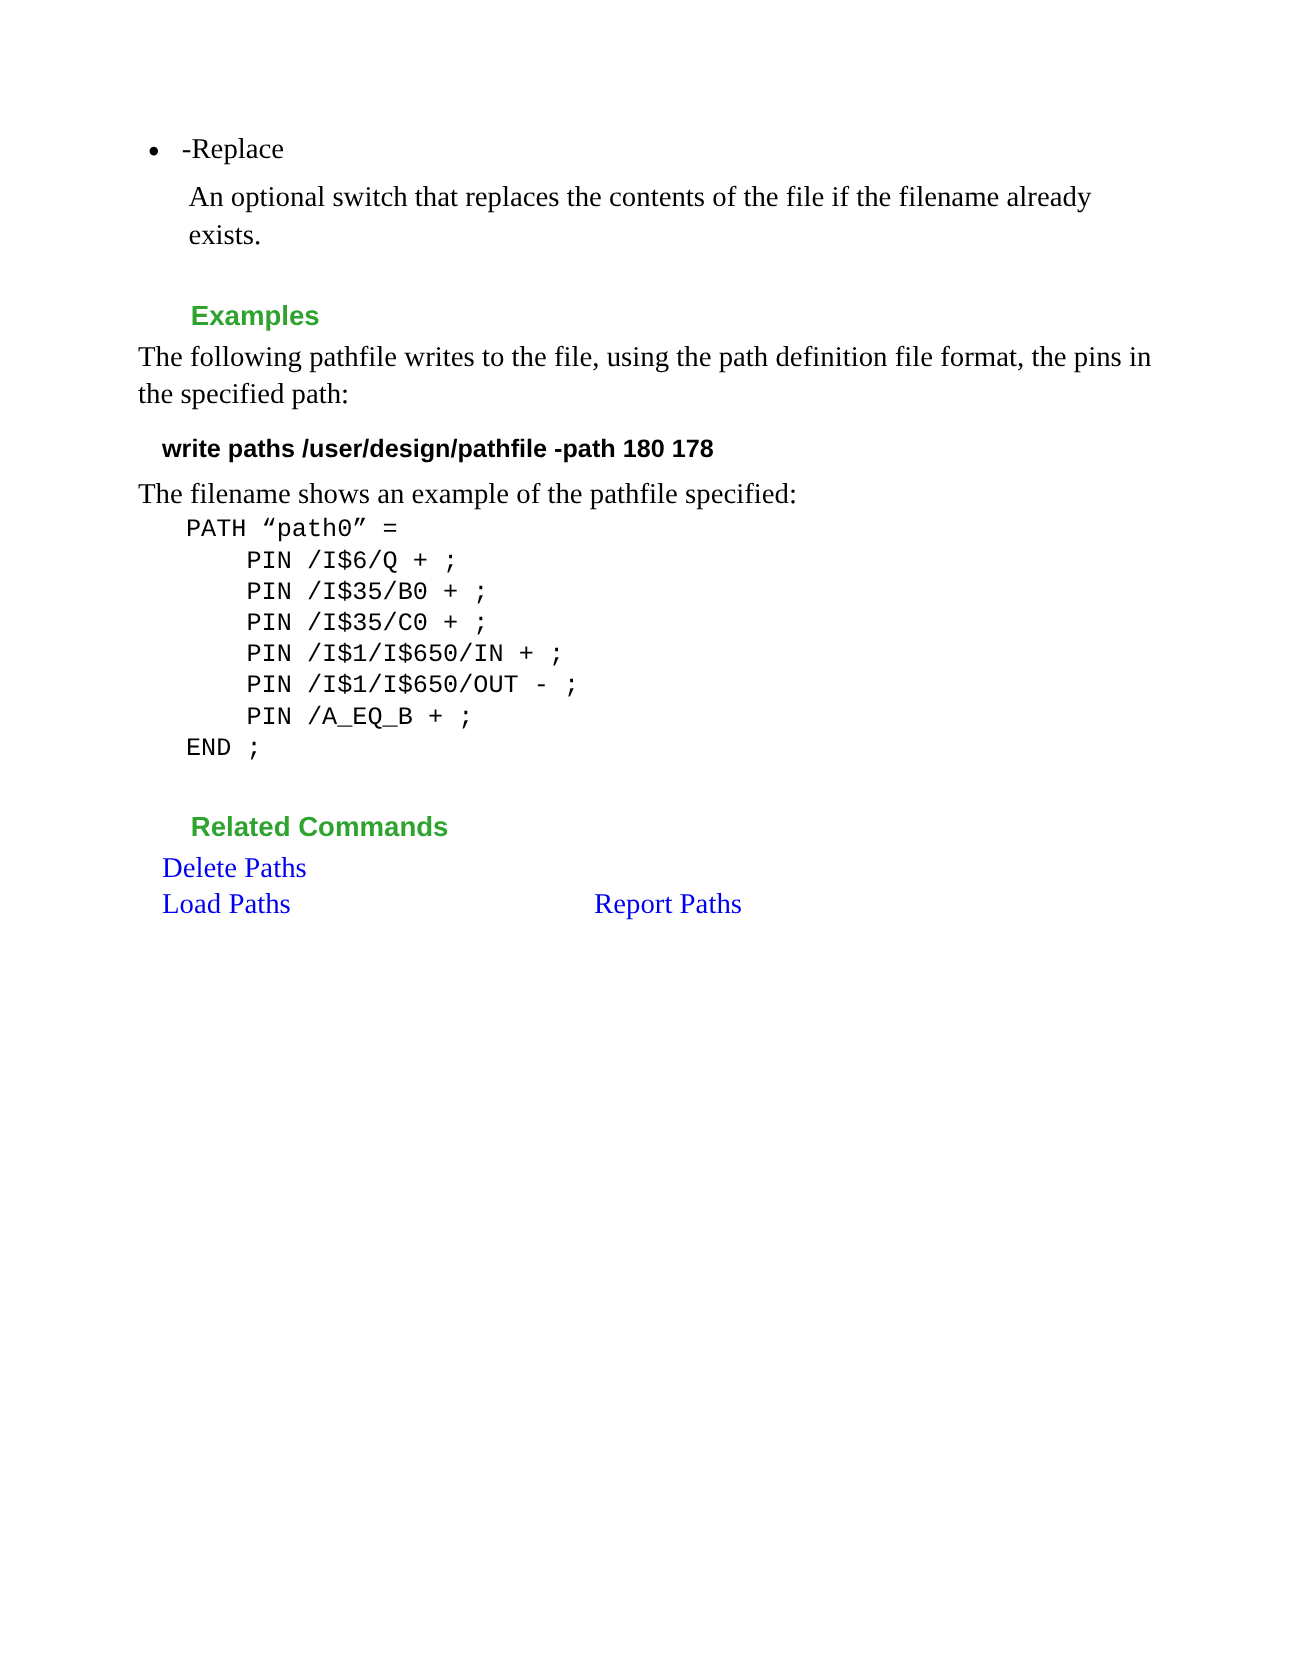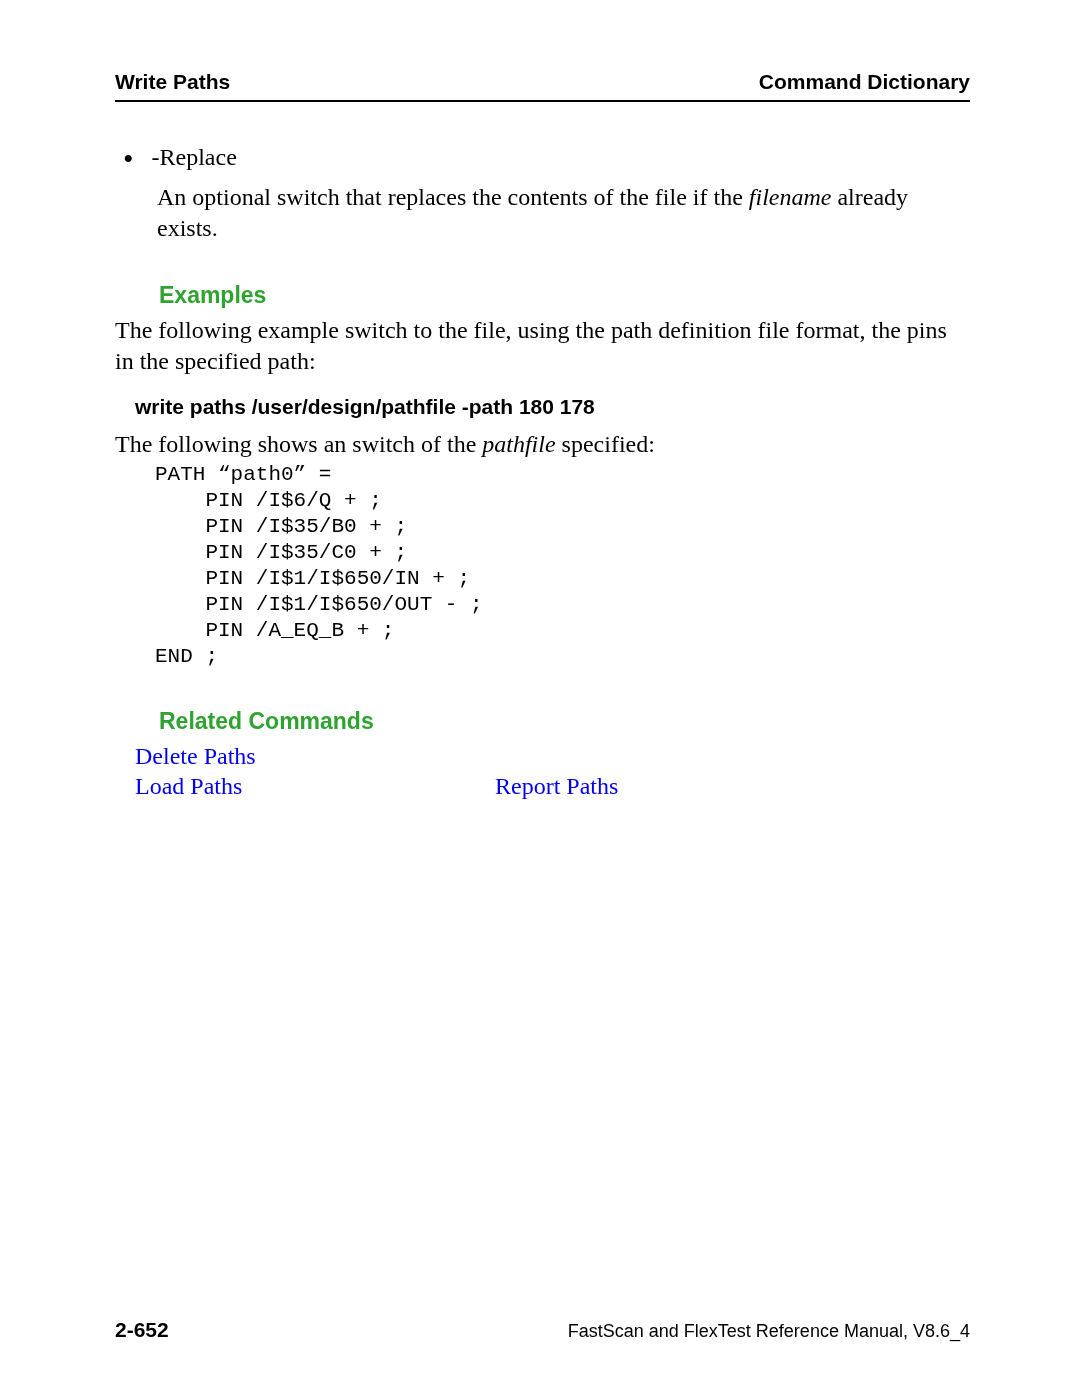--- a/index.html
+++ b/index.html
@@ -46,21 +46,20 @@
     font-size: 24px;
     line-height: 30px;
   }
   .bullet-desc {
     margin-left: 42px;
     margin-top: 10px;
     font-size: 24px;
     line-height: 31px;
   }
   .italic {
-    font-style: italic;
   }
   .section-heading {
     font-family: Arial, Helvetica, sans-serif;
     font-weight: bold;
     color: #2fa32f;
     font-size: 23px;
     margin-top: 38px;
     margin-bottom: 6px;
     margin-left: 44px;
   }
@@ -122,40 +121,36 @@
   .footer-title {
     font-family: Arial, Helvetica, sans-serif;
     font-size: 18px;
   }
 </style>
 </head>
 <body>
 
 <div class="page">
 
-  <div class="header-row">
-    <span>Write Paths</span>
-    <span>Command Dictionary</span>
-  </div>
 
   <div class="content">
 
     <div class="bullet-row">
       <span class="bullet-dot">•</span>
       <span class="bullet-label">-Replace</span>
     </div>
     <div class="bullet-desc">
       <span>An optional switch that replaces the contents of the file if the </span><span class="italic">filename</span><span> already exists.</span>
     </div>
 
     <div class="section-heading">Examples</div>
-    <div class="body-para">The following example switch to the file, using the path definition file format, the pins in the specified path:</div>
+    <div class="body-para">The following pathfile writes to the file, using the path definition file format, the pins in the specified path:</div>
     <div class="example-cmd">write paths /user/design/pathfile -path 180 178</div>
     <div class="example-para">
-      <span>The following shows an switch of the </span><span class="italic">pathfile</span><span> specified:</span>
+      <span>The filename shows an example of the </span><span class="italic">pathfile</span><span> specified:</span>
     </div>
     <div class="codeblock">PATH “path0” =
     PIN /I$6/Q + ;
     PIN /I$35/B0 + ;
     PIN /I$35/C0 + ;
     PIN /I$1/I$650/IN + ;
     PIN /I$1/I$650/OUT - ;
     PIN /A_EQ_B + ;
 END ;</div>
 
@@ -171,18 +166,14 @@
           <span class="link">Load Paths</span>
         </div>
         <div class="related-col">
           <span class="link">Report Paths</span>
         </div>
       </div>
     </div>
 
   </div>
 
-  <div class="footer-row">
-    <span class="page-num">2-652</span>
-    <span class="footer-title">FastScan and FlexTest Reference Manual, V8.6_4</span>
-  </div>
 
 </div>
 
 </body></html>

